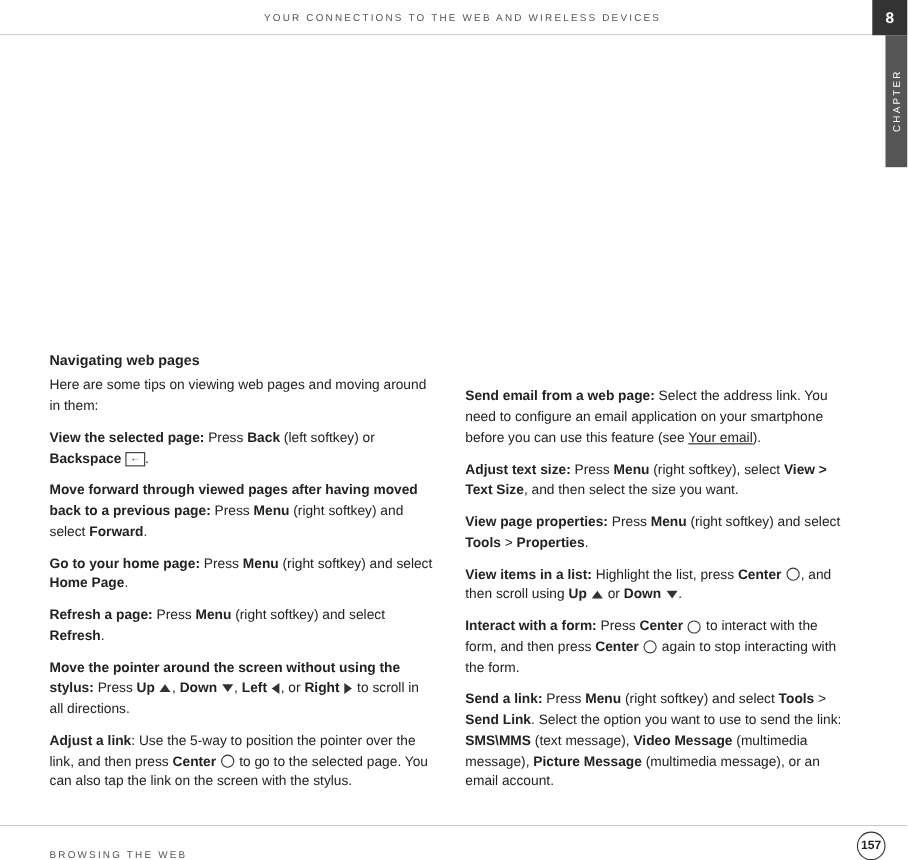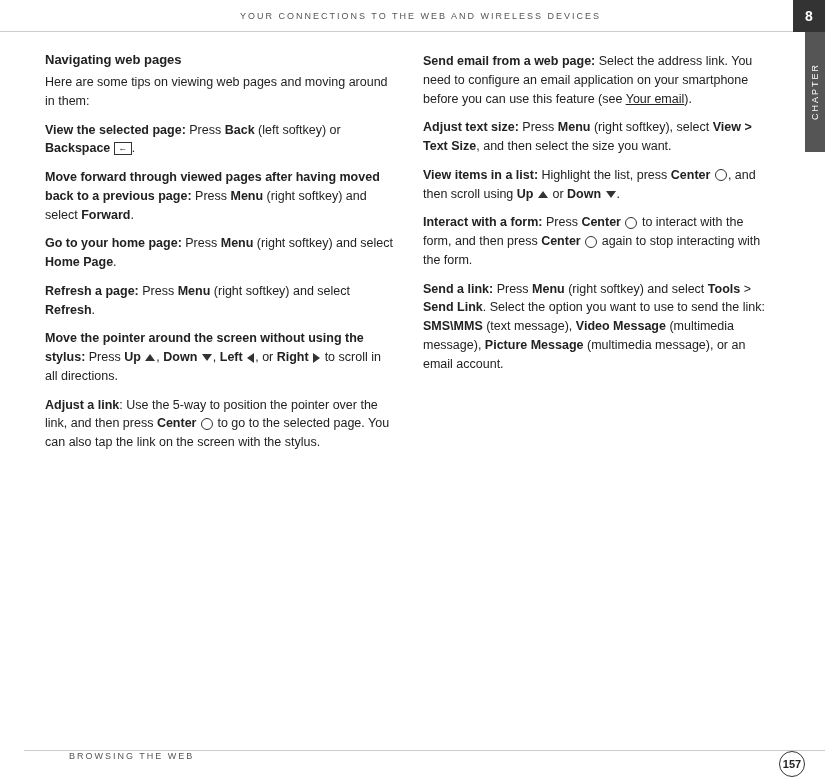--- a/index.html
+++ b/index.html
@@ -72,20 +72,21 @@
     
     .content {
       position: absolute;
       top: 32px;
       left: 0;
       right: 22px;
       bottom: 32px;
       padding: 20px 30px 20px 45px;
       display: flex;
       gap: 28px;
+      align-items: flex-end;
     }
 
     .left-col {
       flex: 1;
       min-width: 0;
     }
 
     .right-col {
       flex: 1;
       min-width: 0;
@@ -93,24 +94,23 @@
 
     
     .bottom-footer {
       position: absolute;
       bottom: 0;
       left: 0;
       right: 0;
       height: 32px;
       border-top: 1px solid #ccc;
       display: flex;
-      align-items: flex-start;
+      align-items: flex-end;
       justify-content: flex-end;
       padding: 0 20px;
-      margin-left: 24px;
     }
     .footer-left {
       position: absolute;
       left: 45px;
       font-size: 9px;
       letter-spacing: 2px;
       color: #555;
       text-transform: uppercase;
     }
     .footer-page {
@@ -267,20 +267,23 @@
   <div class="right-col">
 
     <p class="para">
       <b>Send email from a web page:</b> Select the address link. You need to configure an email application on your smartphone before you can use this feature (see <span class="underline">Your email</span>).
     </p>
 
     <p class="para">
       <b>Adjust text size:</b> Press <b>Menu</b> (right softkey), select <b>View &gt; Text Size</b>, and then select the size you want.
     </p>
 
+    <p class="para">
+      <b>View page properties:</b> Press <b>Menu</b> (right softkey) and select <b>Tools</b> &gt; <b>Properties</b>.
+    </p>
 
     <p class="para">
       <b>View items in a list:</b> Highlight the list, press <b>Center</b> <span class="icon-circle"></span>, and then scroll using <b>Up</b> <span class="icon-up"></span> or <b>Down</b> <span class="icon-down"></span>.
     </p>
 
     <p class="para">
       <b>Interact with a form:</b> Press <b>Center</b> <span class="icon-circle"></span> to interact with the form, and then press <b>Center</b> <span class="icon-circle"></span> again to stop interacting with the form.
     </p>
 
     <p class="para">

